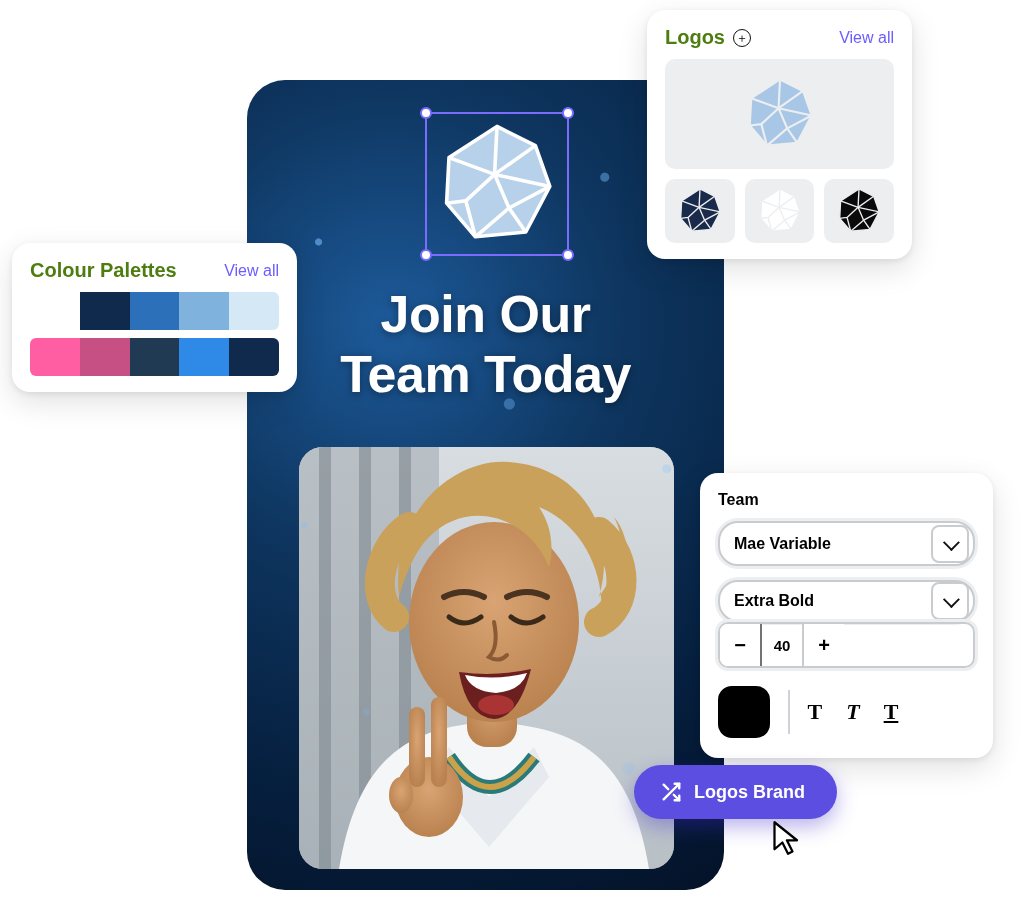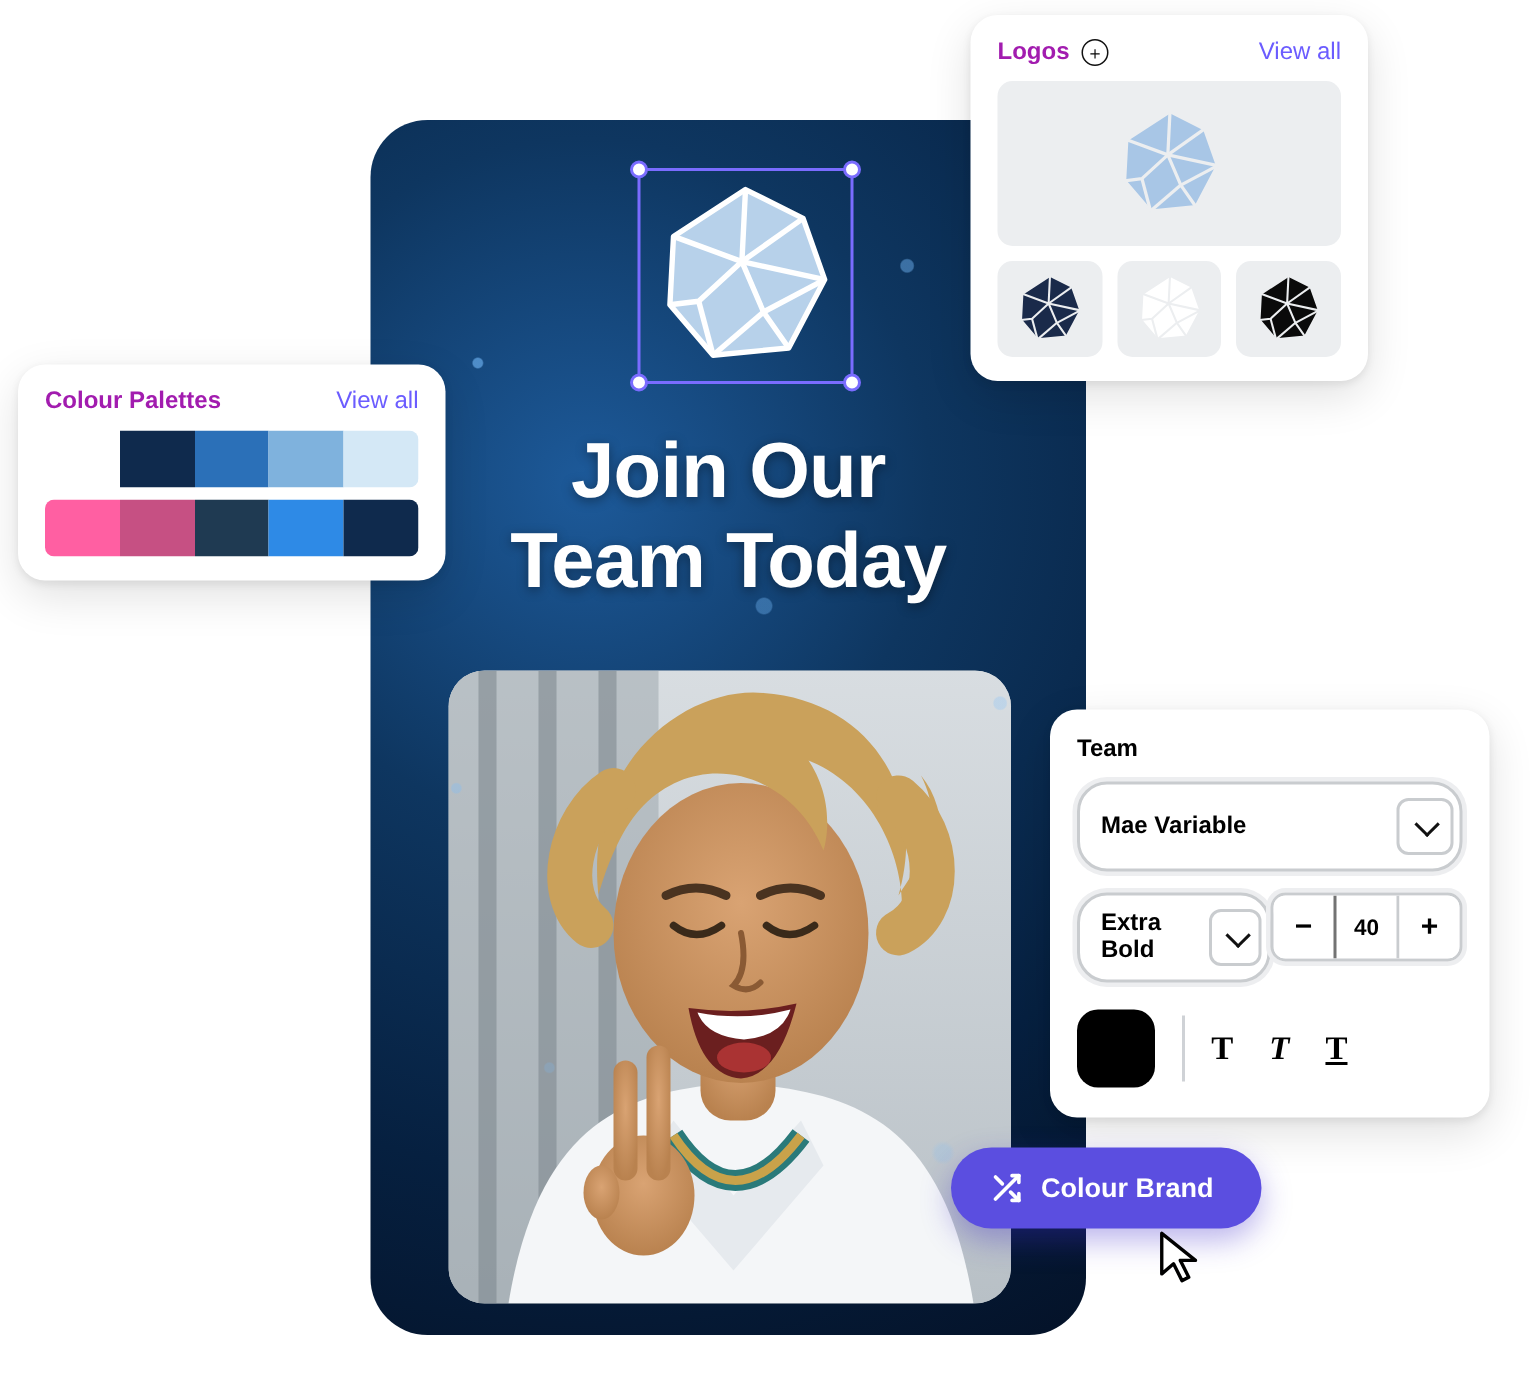--- a/index.html
+++ b/index.html
@@ -57,21 +57,21 @@
   
   .photo svg { width:100%; height:100%; display:block; }
 
   
   .panel {
     position:absolute; background:#fff; border-radius:18px;
     box-shadow:0 10px 30px rgba(0,0,0,.12), 0 2px 6px rgba(0,0,0,.08);
     padding:16px 18px;
   }
   .panel-header { display:flex; align-items:center; justify-content:space-between; margin-bottom:10px; }
-  .panel-header h3 { font-size:16px; font-weight:700; color:#a21caf; }
+  .panel-header h3 { font-size:20px; font-weight:700; color:#4d7c0f; }
   .viewall { font-size:16px; color:#6b5cff; text-decoration:none; }
 
   
   #logos { left:647px; top:10px; width:265px; }
   #logos .big {
     background:#eceef0; border-radius:10px; height:110px;
     display:flex; align-items:center; justify-content:center; margin-bottom:10px;
   }
   #logos .row { display:flex; gap:10px; }
   #logos .row .cell {
@@ -88,29 +88,29 @@
   #palettes { left:12px; top:243px; width:285px; }
   .pal-row { display:flex; height:38px; border-radius:6px; overflow:hidden; margin-top:8px; }
   .pal-row div { flex:1; }
 
   
   #font { left:700px; top:473px; width:293px; padding:18px 18px 20px; }
   #font h3 { font-size:16px; font-weight:700; margin-bottom:12px; }
   .field {
     border:2px solid #c9cccf; border-radius:20px;
     display:flex; align-items:center; justify-content:space-between;
-    padding:0 4px 0 14px; height:60px; background:#fff;
+    padding:0 4px 0 14px; height:45px; background:#fff;
     box-shadow:0 0 0 3px #edeef0;
   }
   .dd-btn {
     width:38px; height:38px; border-radius:8px;
     border:2px solid #c9cccf; background:#fff;
     display:flex; align-items:center; justify-content:center; cursor:pointer;
   }
-  .row2 { display:flex; gap:0; margin-top:14px; }
+  .row2 { display:flex; gap:0; margin-top:14px;flex-direction:column; }
   .row2 .field { flex:1; }
   .stepper {
     display:flex; align-items:center; border:2px solid #c9cccf; border-radius:10px;
     height:46px; box-shadow:0 0 0 3px #edeef0; overflow:hidden;
   }
   .stepper button {
     width:40px; height:100%; background:#fff; border:none; font-size:20px; font-weight:700; cursor:pointer;
   }
   .stepper .val {
     width:44px; text-align:center; font-weight:700; font-size:15px;
@@ -346,18 +346,18 @@
 </div>
 
 <button class="apply">
   <svg width="22" height="22" viewBox="0 0 24 24" fill="none" stroke="#fff" stroke-width="2.6" stroke-linecap="round" stroke-linejoin="round">
     <path d="M16 3h5v5"></path>
       <path d="M4 20L21 3"></path>
     <path d="M21 16v5h-5"></path>
       <path d="M15 15l6 6"></path>
       <path d="M4 4l5 5"></path>
   </svg>
-  <span>Colour Brand</span>
+  <span>Logos Brand</span>
 </button>
 
 <svg class="cursor" viewBox="0 0 32 32">
   <path d="M4 2 L4 26 L11 20 L16 30 L20 28 L15 18 L24 18 Z" fill="#fff" stroke="#000" stroke-width="2" stroke-linejoin="round"></path>
 </svg>
 
 </body></html>

